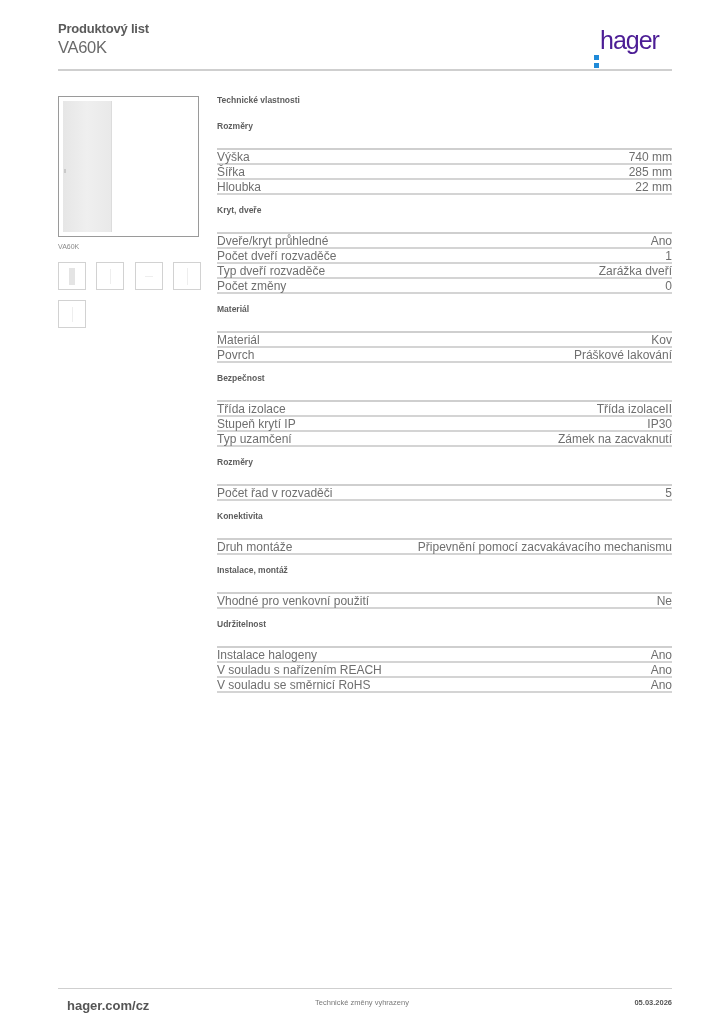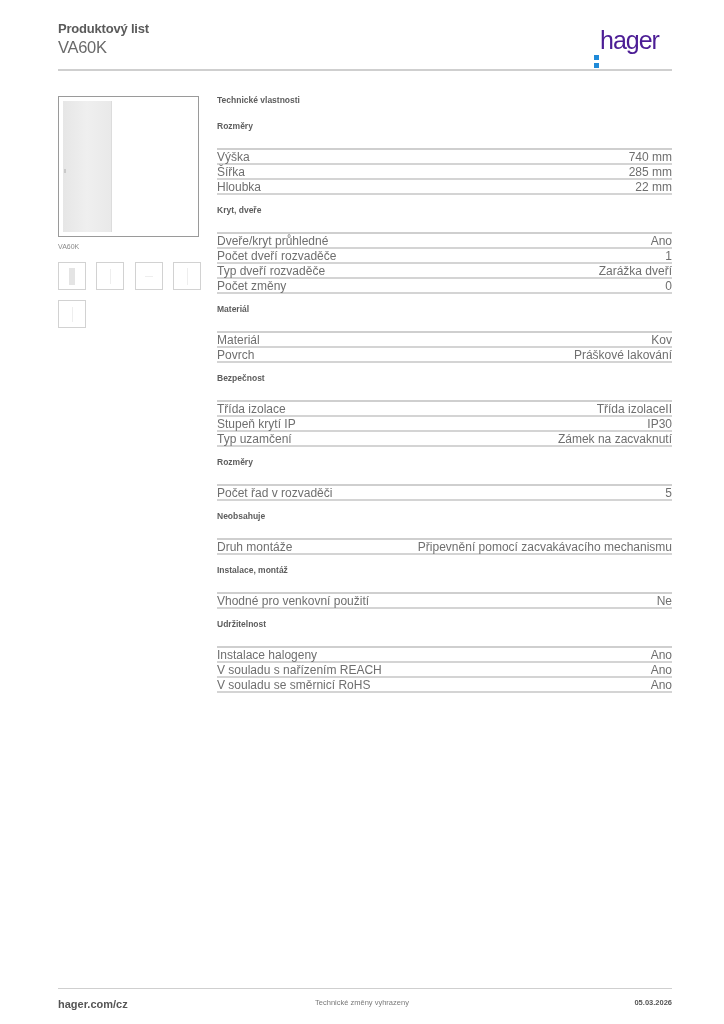--- a/index.html
+++ b/index.html
@@ -24,21 +24,21 @@
 
     .specs { position: absolute; left: 217px; top: 94px; width: 455px; }
     .specs-title { font-size: 8.5px; font-weight: bold; color: #5d5d5d; height: 13px; line-height: 13px; margin-bottom: 13px; }
     .group { margin-bottom: 9px; }
     .group-title { font-size: 8.5px; font-weight: bold; color: #5d5d5d; height: 12px; line-height: 12px; border-bottom: 2px solid #cfcfcf; padding-bottom: 16px; }
     .row { display: flex; justify-content: space-between; height: 13px; line-height: 14px; font-size: 12px; color: #6f6f6f; border-bottom: 2px solid #d4d4d4; }
     .row .k { white-space: nowrap; }
     .row .v { white-space: nowrap; text-align: right; }
 
     .bottom-rule { position: absolute; left: 58px; top: 988px; width: 614px; height: 1px; background: #cfcfcf; }
-    .footer-left { position: absolute; left: 58px; top: 998px; font-size: 11px; font-weight: bold; color: #555; }
+    .footer-left { position: absolute; left: 67px; top: 998px; font-size: 13px; font-weight: bold; color: #555; }
     .footer-center { position: absolute; left: 0; width: 724px; top: 998px; text-align: center; font-size: 7.5px; color: #7a7a7a; }
     .footer-right { position: absolute; right: 52px; top: 998px; font-size: 7.5px; font-weight: bold; color: #555; }
   </style>
 </head>
 <body>
 
 <div class="header-title">Produktový list</div>
 <div class="header-sub">VA60K</div>
 <div class="logo"><span class="colon"><i style="top:6px"></i><i style="top:14px"></i></span><span>hager</span></div>
 <div class="top-rule"></div>
@@ -135,21 +135,21 @@
 
   <div class="group">
     <div class="group-title">Rozměry</div>
     <div class="row">
         <span class="k">Počet řad v rozvaděči</span>
         <span class="v">5</span>
       </div>
   </div>
 
   <div class="group">
-    <div class="group-title">Neobsahuje</div>
+    <div class="group-title">Konektivita</div>
     <div class="row">
         <span class="k">Druh montáže</span>
         <span class="v">Připevnění pomocí zacvakávacího mechanismu</span>
       </div>
   </div>
 
   <div class="group">
     <div class="group-title">Instalace, montáž</div>
     <div class="row">
         <span class="k">Vhodné pro venkovní použití</span>

